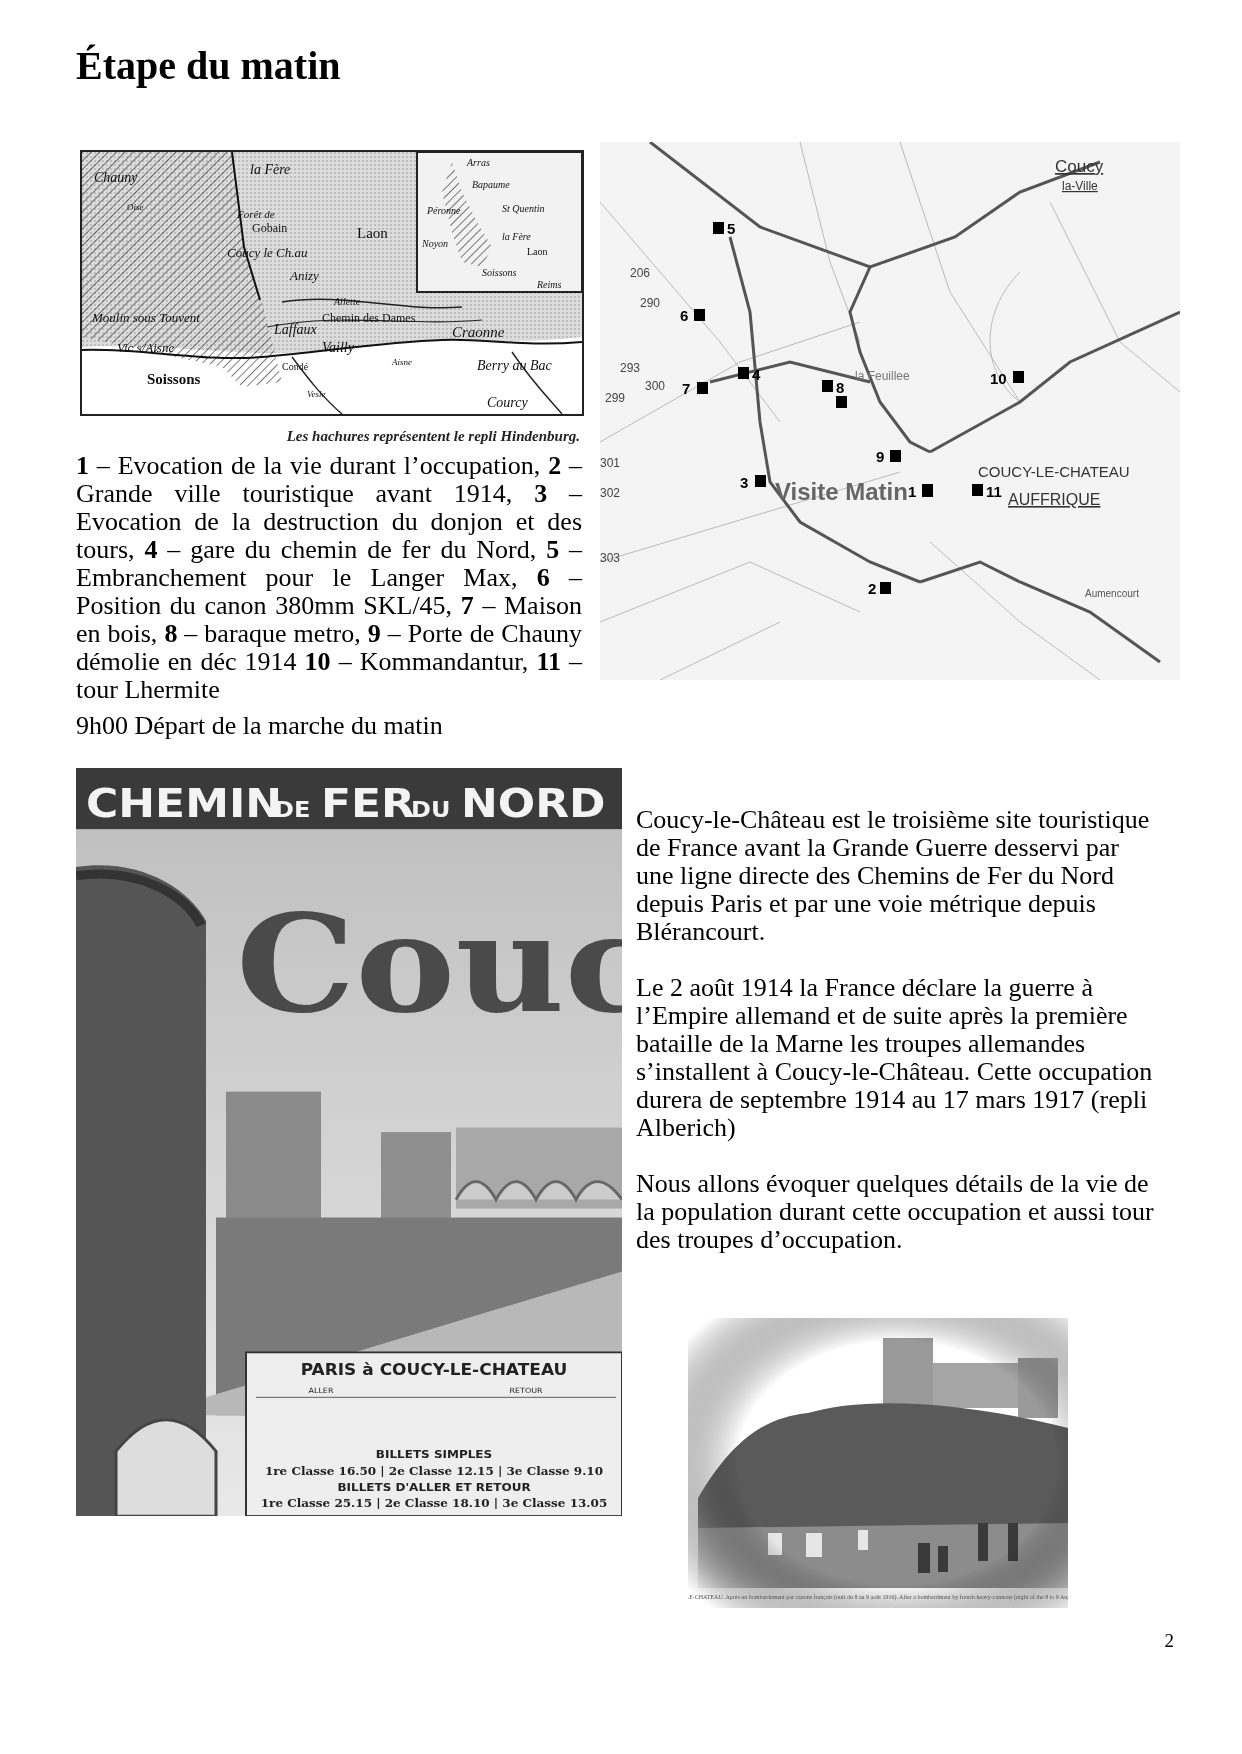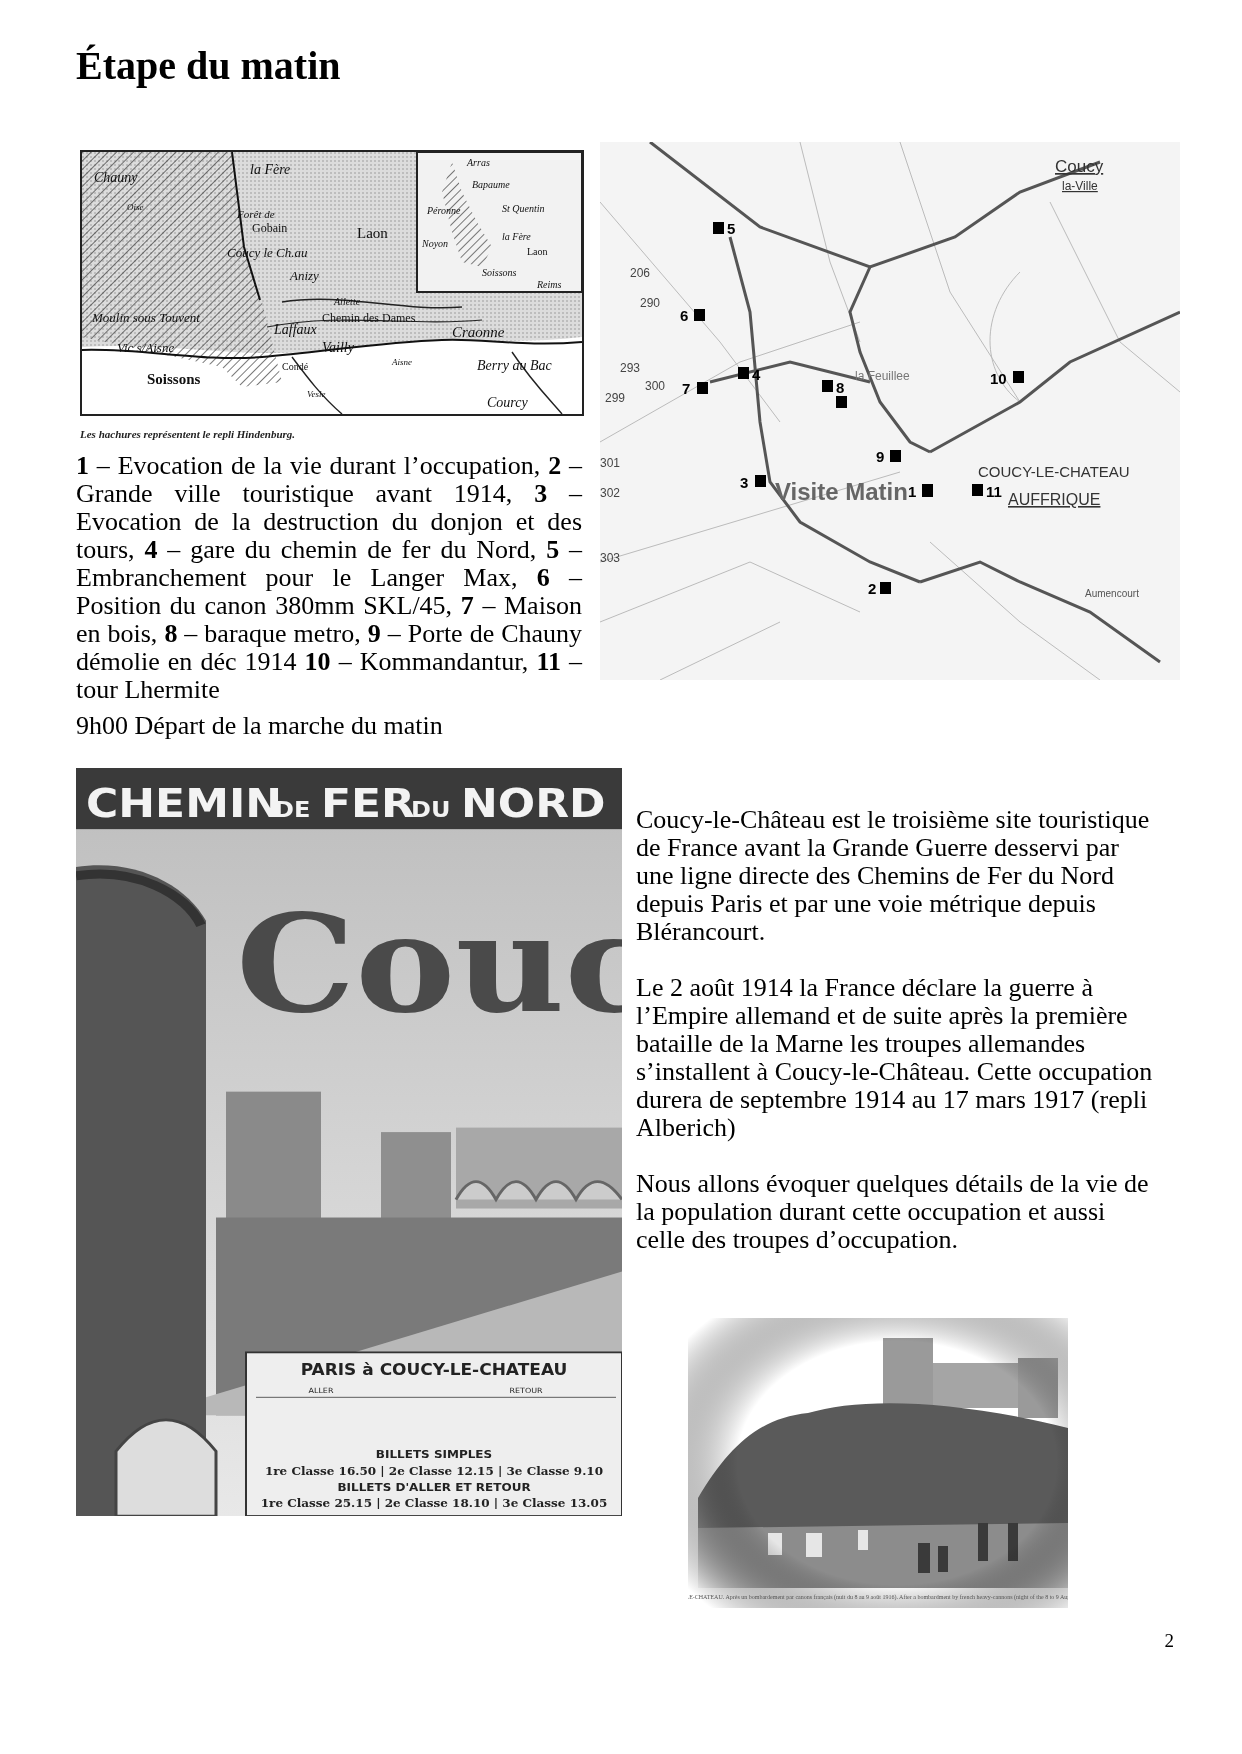--- a/index.html
+++ b/index.html
@@ -9,22 +9,22 @@
   h1.title { position: absolute; left: 76px; top: 46px; margin: 0;
              font-family: "Liberation Serif", serif; font-weight: bold; font-size: 40px; line-height: 1; }
   .para { font-size: 26px; line-height: 28px; margin: 0; }
   .justify { text-align: justify; text-align-last: left; }
   b { font-weight: bold; }
 
   
   .map1 { left: 80px; top: 150px; width: 500px; height: 262px; background: #e9e9e9;
           border: 2px solid #222; overflow: hidden; }
   .map1 svg { width: 100%; height: 100%; display: block; }
-  .caption-italic { left: 80px; top: 428px; width: 500px; text-align: left;
-          font-style: italic; font-weight: bold; font-size: 11px; color: #222; }
+  .caption-italic { left: 80px; top: 428px; width: 500px; text-align: right;
+          font-style: italic; font-weight: bold; font-size: 15px; color: #222; }
 
   
   .map2 { left: 600px; top: 142px; width: 580px; height: 538px; background: #f4f4f4; overflow: hidden; }
   .map2 svg { width: 100%; height: 100%; display: block; }
 
   
   .poster { left: 76px; top: 768px; width: 546px; height: 748px; background: #f0abfc; overflow: hidden; }
   .poster svg { width: 100%; height: 100%; display: block; }
 
   
@@ -224,21 +224,21 @@
       <text x="358" y="804" font-size="12" font-weight="bold">BILLETS D'ALLER ET RETOUR</text>
       <text x="358" y="822" font-size="12" font-family="DejaVu Serif, serif" font-weight="bold">1re Classe 25.15 | 2e Classe 18.10 | 3e Classe 13.05</text>
     </g>
     <path d="M40,832 L40,760 Q90,690 140,760 L140,832 Z" fill="#ddd" stroke="#444" stroke-width="3"></path>
   </svg>
 </div>
 
 <div class="abs" style="left:636px; top:770px; width:522px;">
   <p class="para" style="margin-bottom:28px;margin-top:36px;">Coucy-le-Château est le troisième site touristique de France avant la Grande Guerre desservi par une ligne directe des Chemins de Fer du Nord depuis Paris et par une voie métrique depuis Blérancourt.</p>
   <p class="para" style="margin-bottom:28px;">Le 2 août 1914 la France déclare la guerre à l’Empire allemand et de suite après la première bataille de la Marne les troupes allemandes s’installent à Coucy-le-Château. Cette occupation durera de septembre 1914 au 17 mars 1917 (repli Alberich)</p>
-  <p class="para">Nous allons évoquer quelques détails de la vie de la population durant cette occupation et aussi celle des troupes d’occupation.</p>
+  <p class="para">Nous allons évoquer quelques détails de la vie de la population durant cette occupation et aussi tour des troupes d’occupation.</p>
 </div>
 
 <div class="abs photo">
   <svg viewBox="0 0 380 290" preserveAspectRatio="none">
     <defs>
       <radialGradient id="vign" cx="0.55" cy="0.5" r="0.7">
         <stop offset="0.6" stop-color="#000" stop-opacity="0"></stop>
         <stop offset="1" stop-color="#fff" stop-opacity="1"></stop>
       </radialGradient>
     </defs>

